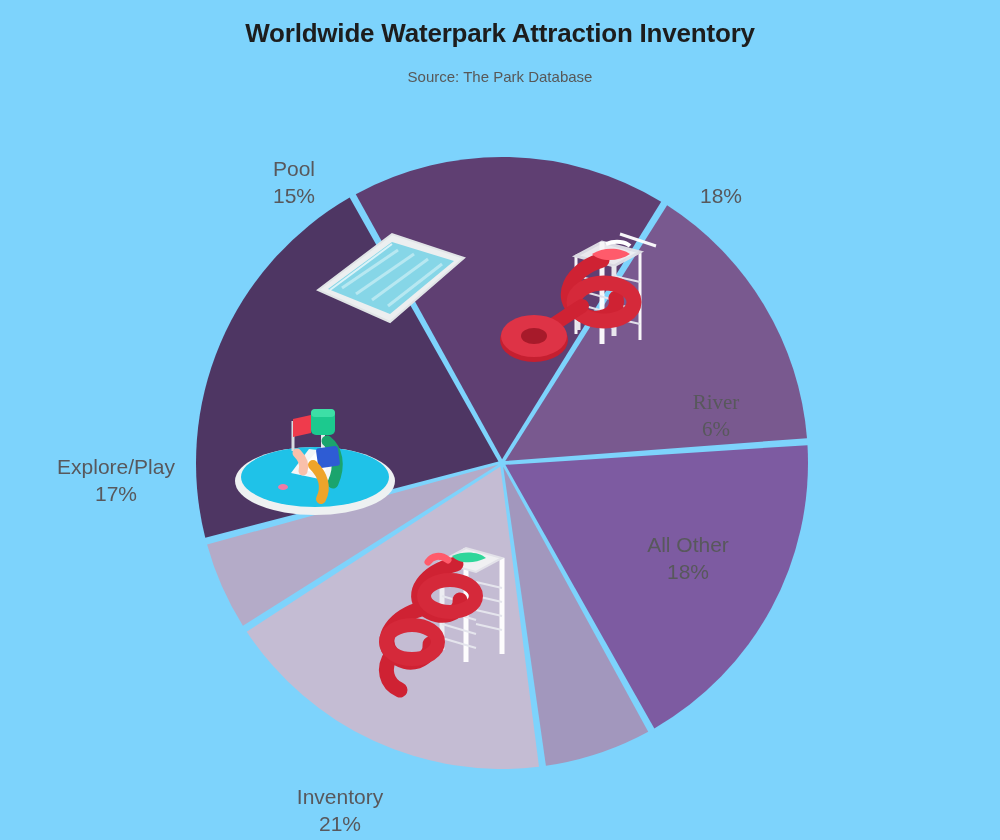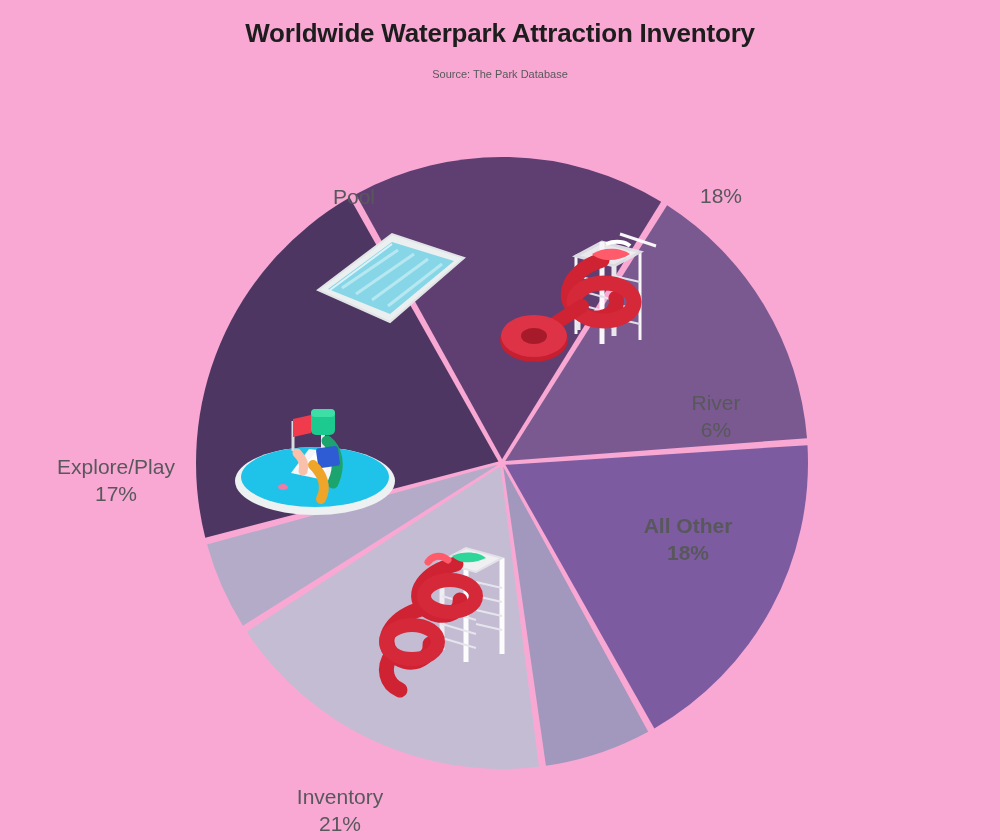--- a/index.html
+++ b/index.html
@@ -11,41 +11,41 @@
     width: 1000px;
     height: 840px;
     position: relative;
     font-family: "Liberation Sans", sans-serif;
     overflow: hidden;
   }
 
   #chart-root {
     position: absolute;
     inset: 0;
-    background: #f9a8d4;
+    background: #7dd3fc;
   }
 
   .title {
     position: absolute;
     top: 18px;
     left: 0;
     width: 1000px;
     text-align: center;
     font-size: 26px;
     font-weight: bold;
     color: #1d1d1d;
     letter-spacing: -0.2px;
   }
   .subtitle {
     position: absolute;
     top: 68px;
     left: 0;
     width: 1000px;
     text-align: center;
-    font-size: 11px;
+    font-size: 15px;
     color: #585858;
   }
 
   svg.pie {
     position: absolute;
     left: 0;
     top: 0;
   }
 
   .slice-label {
@@ -53,24 +53,24 @@
     text-align: center;
     color: #58585c;
     font-size: 21px;
     line-height: 1.32;
     white-space: pre-line;
     pointer-events: none;
   }
   .slice-label .pct { display: block; }
 
   
-  .lbl-pool        { left: 213px; top: 155px; width: 162px; text-align: right; }
+  .lbl-pool        { left: 213px; top: 127px; width: 162px; }
   .lbl-raft        { left: 618px; top: 154px; width: 206px; }
-  .lbl-river       { left: 650px; top: 361px; width: 132px; }
-  .lbl-allother    { left: 592px; top: 484px; width: 192px; font-weight: bold; }
+  .lbl-river       { left: 650px; top: 361px; width: 132px; font-family: Liberation Serif, serif; }
+  .lbl-allother    { left: 592px; top: 503px; width: 192px; }
   .lbl-spa         { left: 537px; top: 621px; width: 118px; font-size: 19.5px; }
   .lbl-body        { left: 236px; top: 755px; width: 208px; }
   .lbl-explore     { left: 24px;  top: 425px; width: 184px; }
 </style>
 </head>
 <body>
 
 <div id="chart-root">
 
   <div class="title">Worldwide Waterpark Attraction Inventory</div>
@@ -162,20 +162,21 @@
       <path d="M-22,-36 L-4,-40 L-4,-22 L-22,-18 Z" fill="#ef3b4c"></path>
       <path d="M12,-14 C22,-6 26,10 18,28" stroke="#1ba46d" stroke-width="11" fill="none" stroke-linecap="round"></path>
       <rect x="2" y="-8" width="22" height="20" rx="3" fill="#2e5cd4" transform="rotate(-8 13 2)"></rect>
       <path d="M-2,10 C8,20 12,32 6,44" stroke="#efa42a" stroke-width="10" fill="none" stroke-linecap="round"></path>
       <path d="M-18,-2 C-12,4 -10,10 -12,16" stroke="#f9c0ab" stroke-width="9" fill="none" stroke-linecap="round"></path>
     </g>
   </svg>
 
   <div class="slice-label lbl-pool">
     <span>Pool</span>
+    <span class="pct">15%</span>
   </div>
 
   <div class="slice-label lbl-raft">
     <span class="pct">18%</span>
   </div>
 
   <div class="slice-label lbl-river">
     <span>River</span>
     <span class="pct">6%</span>
   </div>

